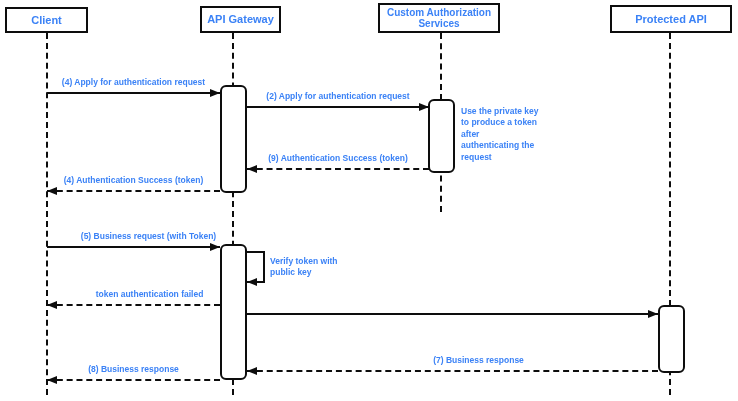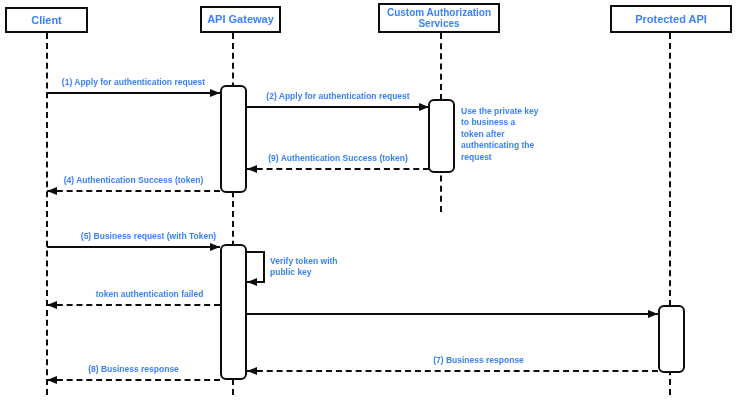--- a/index.html
+++ b/index.html
@@ -104,21 +104,21 @@
   </div>
   <div class="participant small" style="left:378px; top:3px; width:122px; height:30px;">
     <span>Custom Authorization Services</span>
   </div>
 
   <div class="activation" style="left:220px; top:85px; width:27px; height:108px;"></div>
   <div class="activation" style="left:428px; top:99px; width:27px; height:74px;"></div>
   <div class="activation" style="left:220px; top:244px; width:27px; height:136px;"></div>
   <div class="activation" style="left:658px; top:305px; width:27px; height:68px;"></div>
 
-  <div class="msg-label" style="left:47px; top:77px; width:173px;">(1) Apply for authentication request</div>
+  <div class="msg-label" style="left:47px; top:77px; width:173px;">(4) Apply for authentication request</div>
   <div class="msg-line" style="left:47px; top:92px; width:173px;"></div>
   <div class="arrowhead right" style="left:210px; top:89px;"></div>
 
   <div class="msg-label" style="left:247px; top:91px; width:182px;">(2) Apply for authentication request</div>
   <div class="msg-line" style="left:247px; top:106px; width:182px;"></div>
   <div class="arrowhead right" style="left:419px; top:103px;"></div>
 
   <div class="msg-label" style="left:247px; top:153px; width:182px;">(9) Authentication Success (token)</div>
   <div class="msg-line dashed" style="left:247px; top:168px; width:182px;"></div>
   <div class="arrowhead left" style="left:247px; top:165px;"></div>
@@ -143,15 +143,15 @@
   <div class="arrowhead right" style="left:648px; top:310px;"></div>
 
   <div class="msg-label" style="left:247px; top:355px; width:463px;">(7) Business response</div>
   <div class="msg-line dashed" style="left:247px; top:370px; width:411px;"></div>
   <div class="arrowhead left" style="left:247px; top:367px;"></div>
 
   <div class="msg-label" style="left:47px; top:364px; width:173px;">(8) Business response</div>
   <div class="msg-line dashed" style="left:47px; top:379px; width:173px;"></div>
   <div class="arrowhead left" style="left:47px; top:376px;"></div>
 
-  <div class="free-label" style="left:461px; top:106px; width:78px;">Use the private key to business a token after authenticating the request</div>
+  <div class="free-label" style="left:461px; top:106px; width:78px;">Use the private key to produce a token after authenticating the request</div>
 
 </div>
 
 </body></html>

